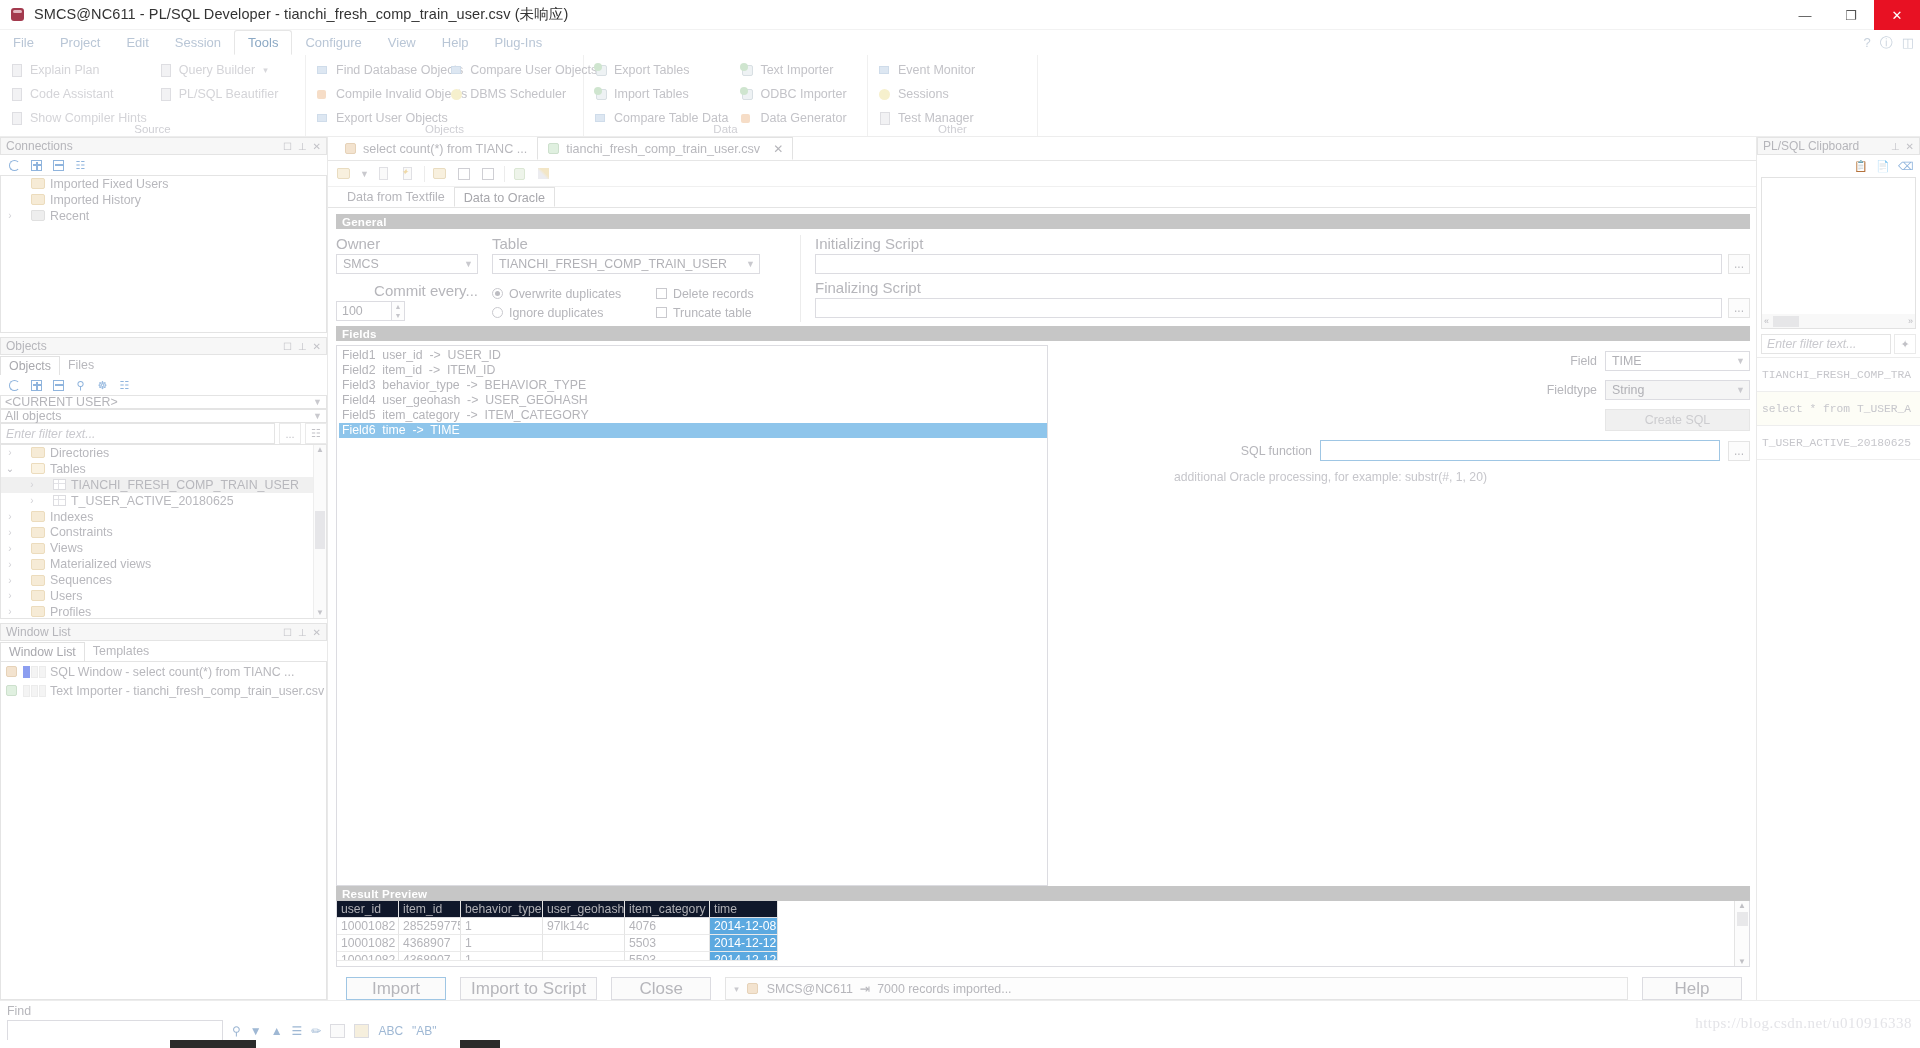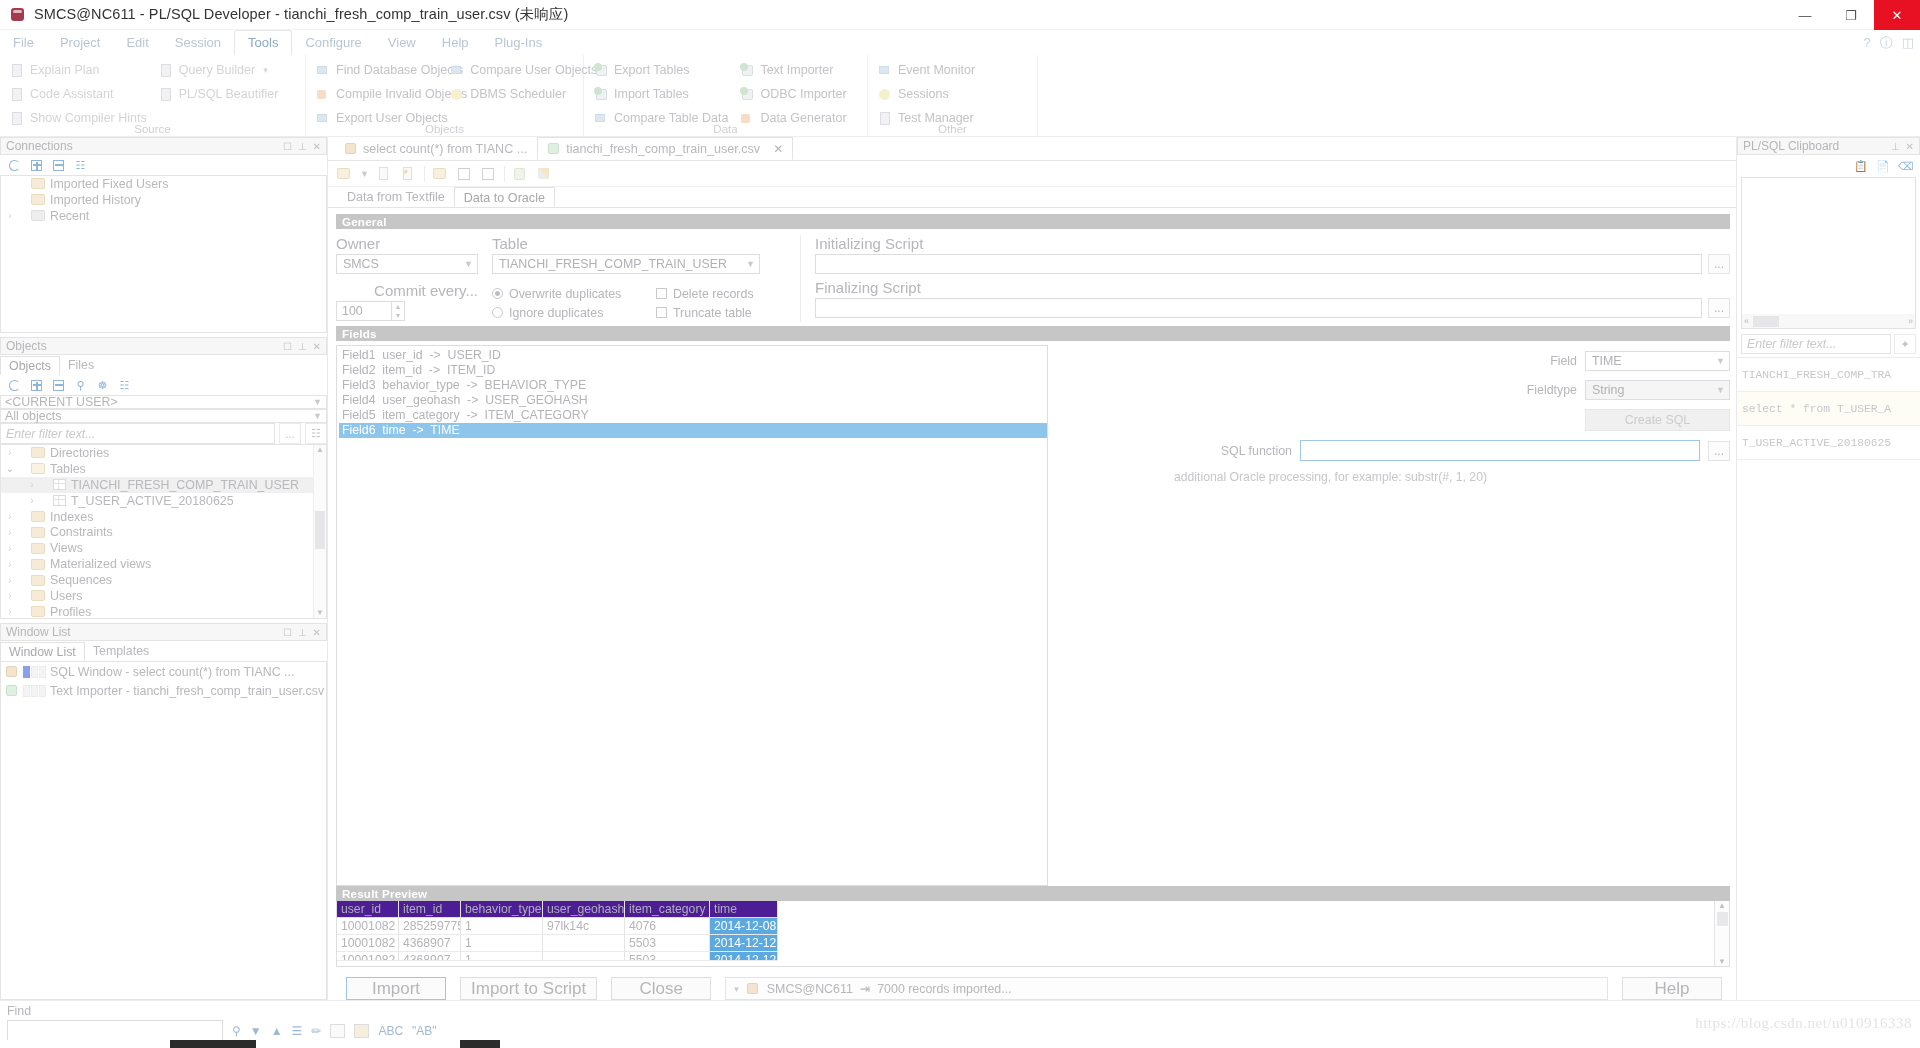--- a/index.html
+++ b/index.html
@@ -266,40 +266,40 @@
   
   .result-wrap { padding: 0 6px 0 8px; }
   .grid { border: 1px solid #dcdce1; border-top: none; height: 66px; display: flex; background: #fff; }
   .grid-main { flex: 1; overflow: hidden; }
   .grow { display: flex; height: 17px; }
   .gcell {
     border-right: 1px solid #e4e4e4; border-bottom: 1px solid #eaeaea;
     font-size: 12.2px; color: #b4b4b9; padding-left: 4px; line-height: 16px;
     white-space: nowrap; overflow: hidden;
   }
-  .grow.head .gcell { background: #4c1d95; color: #b0b0b5; border-bottom-color:#dedee2;}
+  .grow.head .gcell { background: #0f172a; color: #b0b0b5; border-bottom-color:#dedee2;}
   .gcell.sel { background: #5ca9e0; color: #fff; }
   .gscroll { width: 15px; border-left: 1px solid #e4e4e4; background: #fcfcfc; display:flex; flex-direction:column; justify-content:space-between; align-items:center; font-size:8px; color:#c0c0c5;}
   .gscroll .thumb { width: 11px; height: 14px; background: #e8e8ea; margin-top: 2px;}
   
   .actionbar { display: flex; align-items: center; gap: 14px; padding: 10px 8px 0 10px; }
   .abtn {
     height: 23px; min-width: 100px; padding: 0 10px;
     border: 1px solid #dcdce1; background: #fbfbfb;
     display: flex; align-items: center; justify-content: center;
     font-size: 17px; color: #b6b6bb;
   }
   .abtn.primary { border-color: #9fc6e4; }
   .status-pill {
     flex: 1; height: 23px; border: 1px solid #e4e4e4; background: #fdfdfd;
     display: flex; align-items: center; gap: 7px; padding-left: 8px;
     font-size: 12.4px; color: #b6b6bb;
   }
   
-  .rightdock { width: 184px; flex: none; border-left: 1px solid #e9e9e9; display: flex; flex-direction: column;}
+  .rightdock { width: 164px; flex: none; border-left: 1px solid #e9e9e9; display: flex; flex-direction: column;}
   .clip-toolbar { height: 22px; display: flex; align-items: center; justify-content: flex-end; gap: 9px; padding-right: 9px;}
   .clip-preview { height: 152px; margin: 0 4px; border: 1px solid #e2e2e2; background: #fff; display: flex; flex-direction: column;}
   .clip-preview .hscroll { margin-top: auto; height: 14px; background: #f8f8f8; display: flex; align-items: center; justify-content: space-between; padding: 0 2px; font-size:9px; color:#b9b9be;}
   .clip-preview .hthumb { width: 26px; height: 11px; background:#e6e6e8;}
   .clip-filter { display: flex; align-items: center; gap: 3px; padding: 5px 4px 3px 4px;}
   .clip-list { flex: 1; border-top: 1px solid #ececec; }
   .clip-item {
     height: 34px; border-bottom: 1px solid #eeeeee;
     font-family: "Liberation Mono", monospace; font-size: 11.3px; color: #c7c7cc;
     display: flex; align-items: center; padding-left: 5px; white-space: nowrap; overflow: hidden;

